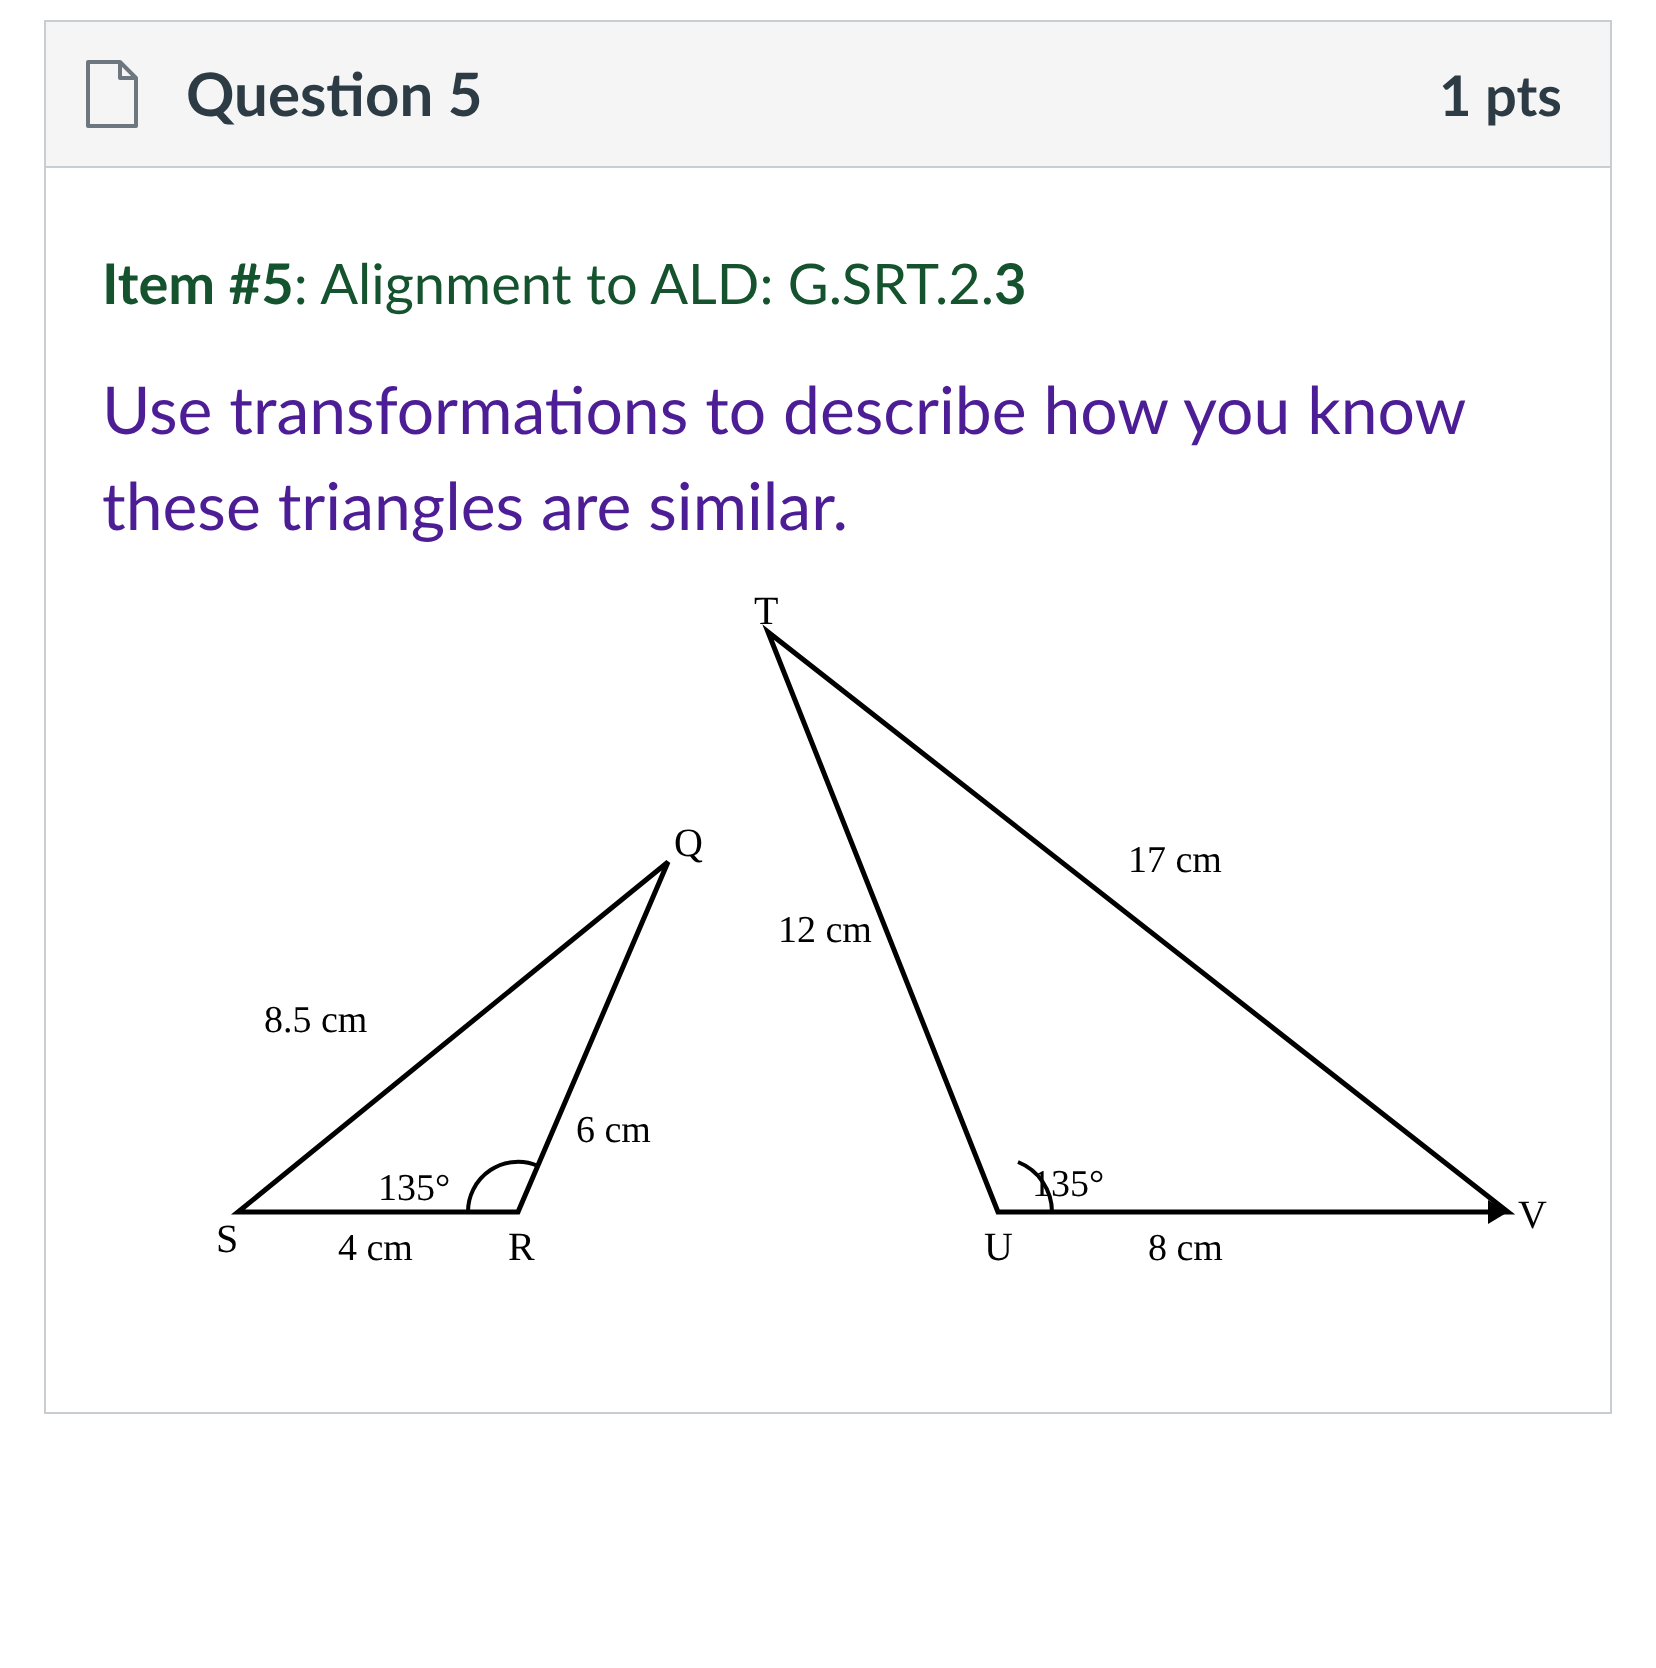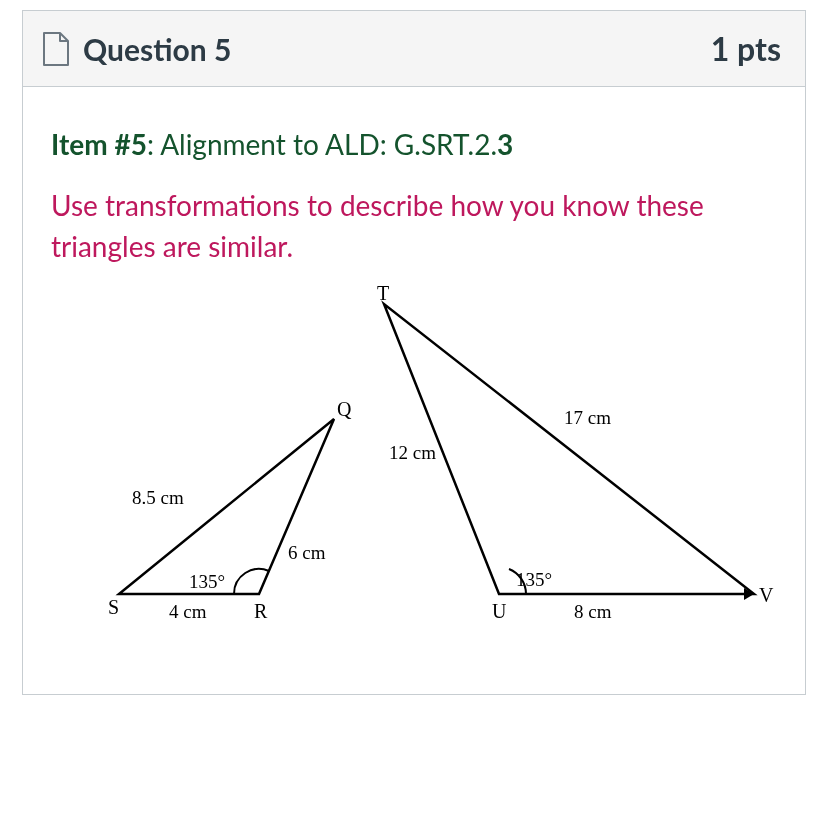--- a/index.html
+++ b/index.html
@@ -18,52 +18,52 @@
   .question-header {
     display: flex;
     align-items: center;
     justify-content: space-between;
     background: #f5f5f5;
     border-bottom: 1px solid #c7cdd1;
     padding: 18px 24px 18px 18px;
   }
   .header-left {
     display: flex;
-    gap: 12px;
+    gap: 22px;
   }
   .doc-icon {
     width: 30px;
     height: 36px;
     position: relative;
   }
   .question-title {
     font-size: 30px;
     font-weight: 700;
     color: #2d3b45;
   }
   .points {
-    font-size: 32px;
+    font-size: 28px;
     font-weight: 700;
     color: #2d3b45;
   }
   .question-body {
     padding: 40px 28px 40px 28px;
     color: #2d3b45;
   }
   .item-line {
     font-size: 28px;
     margin-bottom: 24px;
     color: #14532d;
   }
   .item-line .bold { font-weight: 700; }
   .prompt {
-    font-size: 28px;
+    font-size: 33px;
     line-height: 1.45;
     margin-bottom: 18px;
-    color: #be185d;
+    color: #4c1d95;
   }
   .figure-wrap {
     display: flex;
     justify-content: center;
     margin-top: 8px;
   }
   svg { display: block; }
   .geo-text {
     font-family: Georgia, "Times New Roman", serif;
     font-size: 20px;

